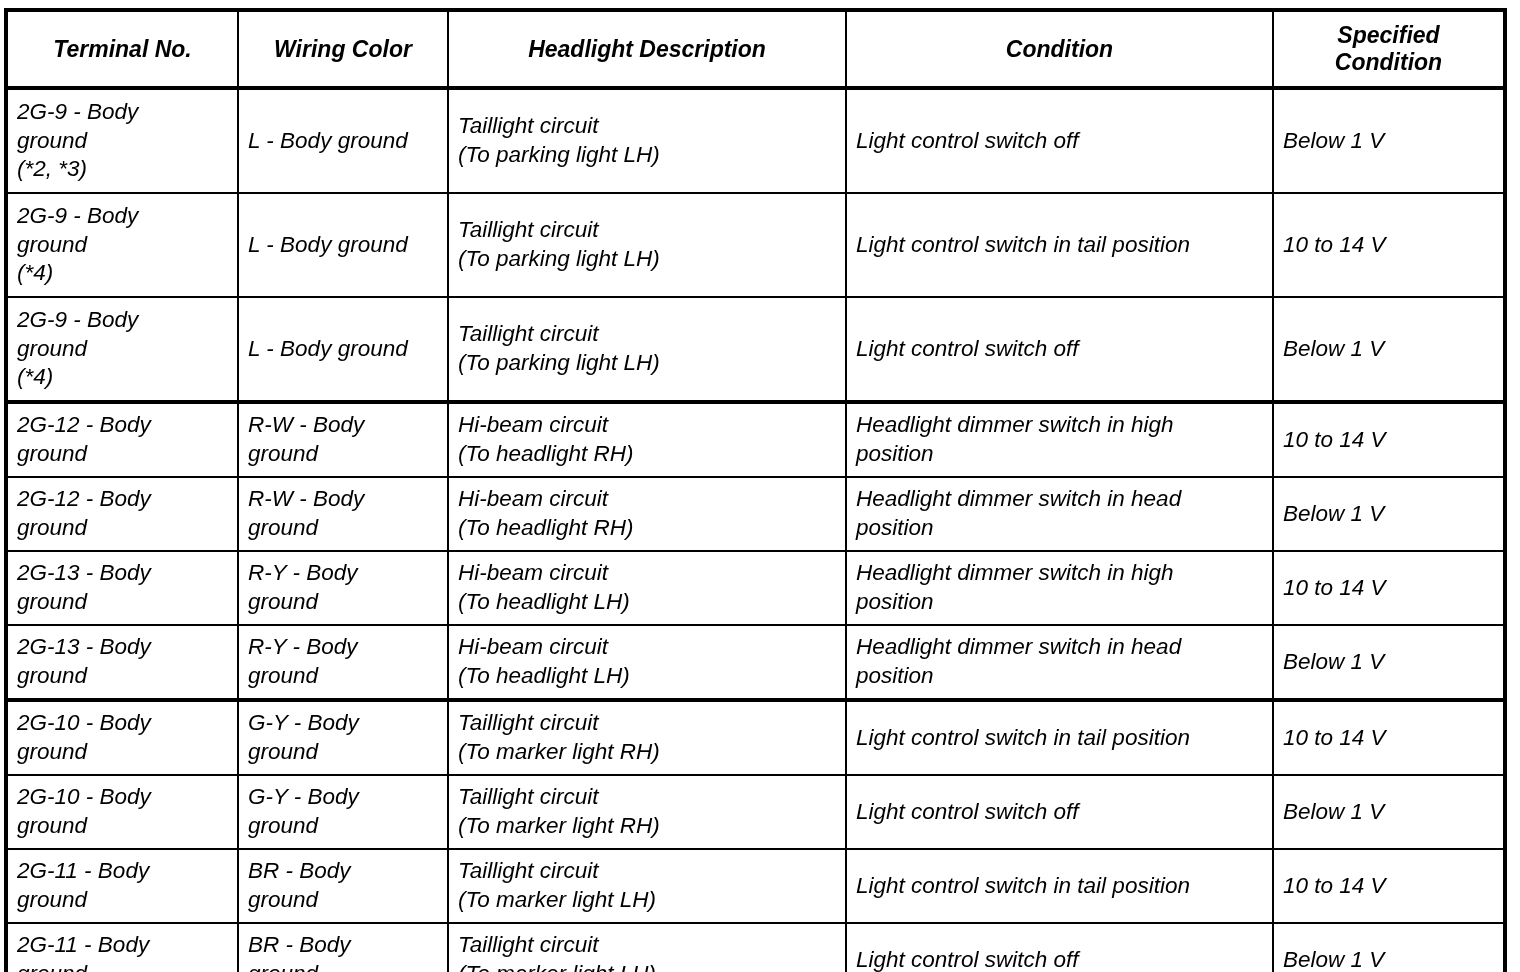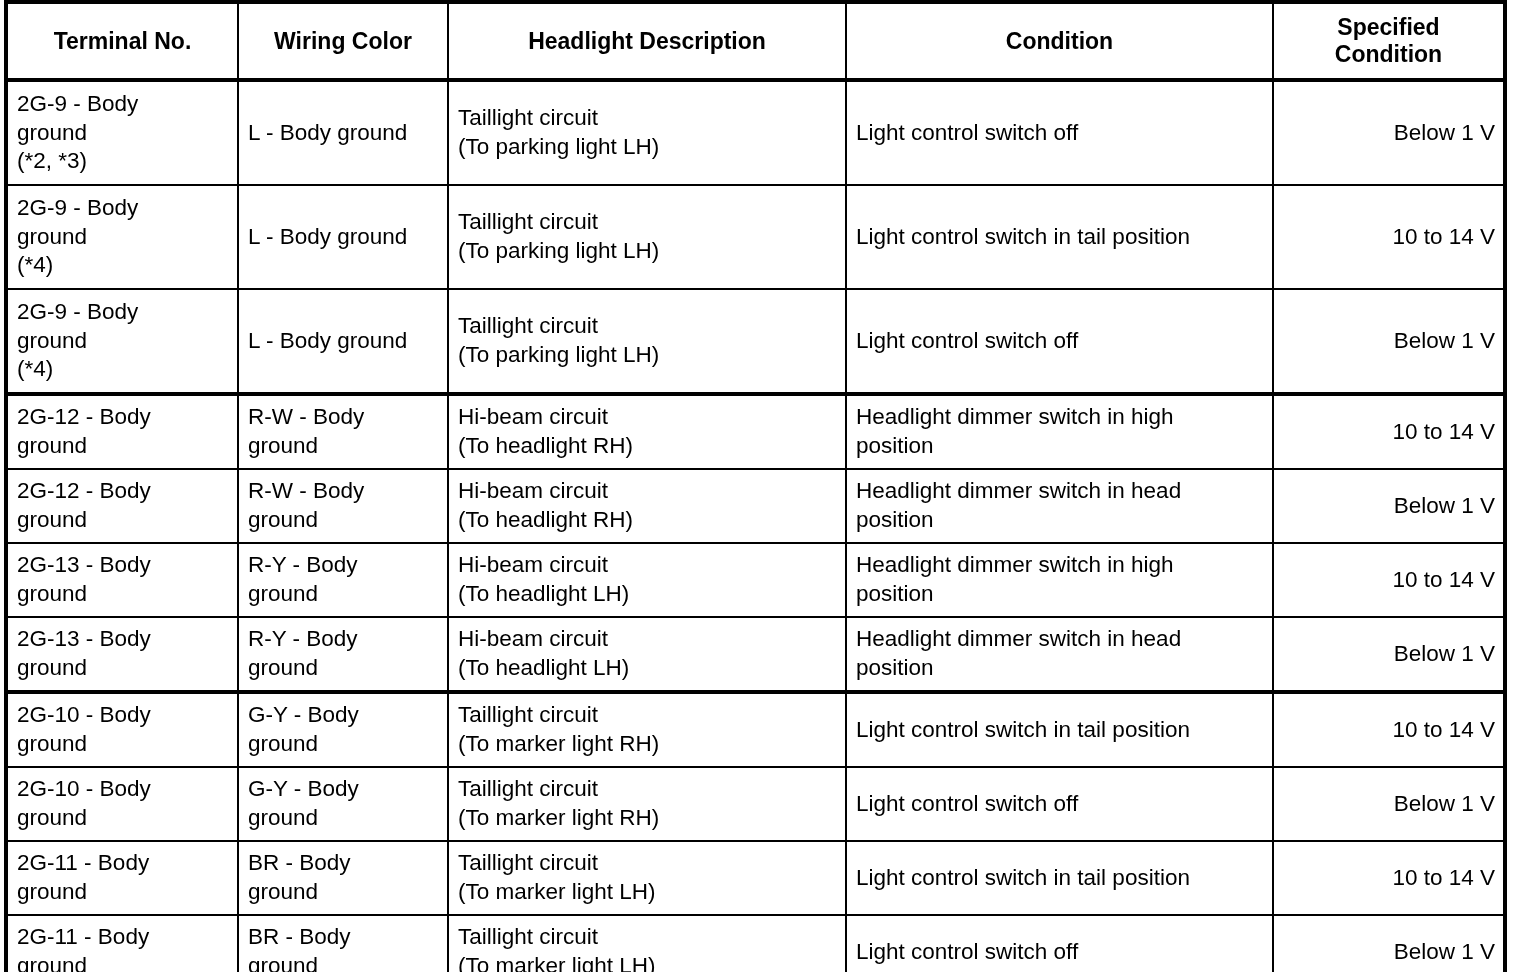--- a/index.html
+++ b/index.html
@@ -13,21 +13,22 @@
     font-family: "Liberation Sans", sans-serif;
     color: #000000;
     overflow: hidden;
   }
 
   .sheet {
     position: relative;
     width: 1228px;
     height: 972px;
     box-sizing: border-box;
-    padding: 0 16px 4px 4px;
+    padding: 8px 16px 4px 4px;
+    font-style: italic;
   }
 
   table.spec-table {
     border-collapse: collapse;
     table-layout: fixed;
     width: 1499px;
     margin: 0;
     border: 4px solid #000000;
   }
 
@@ -60,21 +61,21 @@
   }
 
   tbody td.col-terminal,
   tbody td.col-wiring,
   tbody td.col-descr,
   tbody td.col-condition {
     text-align: left;
   }
 
   tbody td.col-specified {
-    text-align: right;
+    text-align: left;
   }
 
   
   tbody tr.h-tall  td { height: 94px; }
   tbody tr.h-std   td { height: 64px; }
 
   
   tbody tr.sep-heavy td { border-bottom-width: 4px; }
 </style>
 </head>

